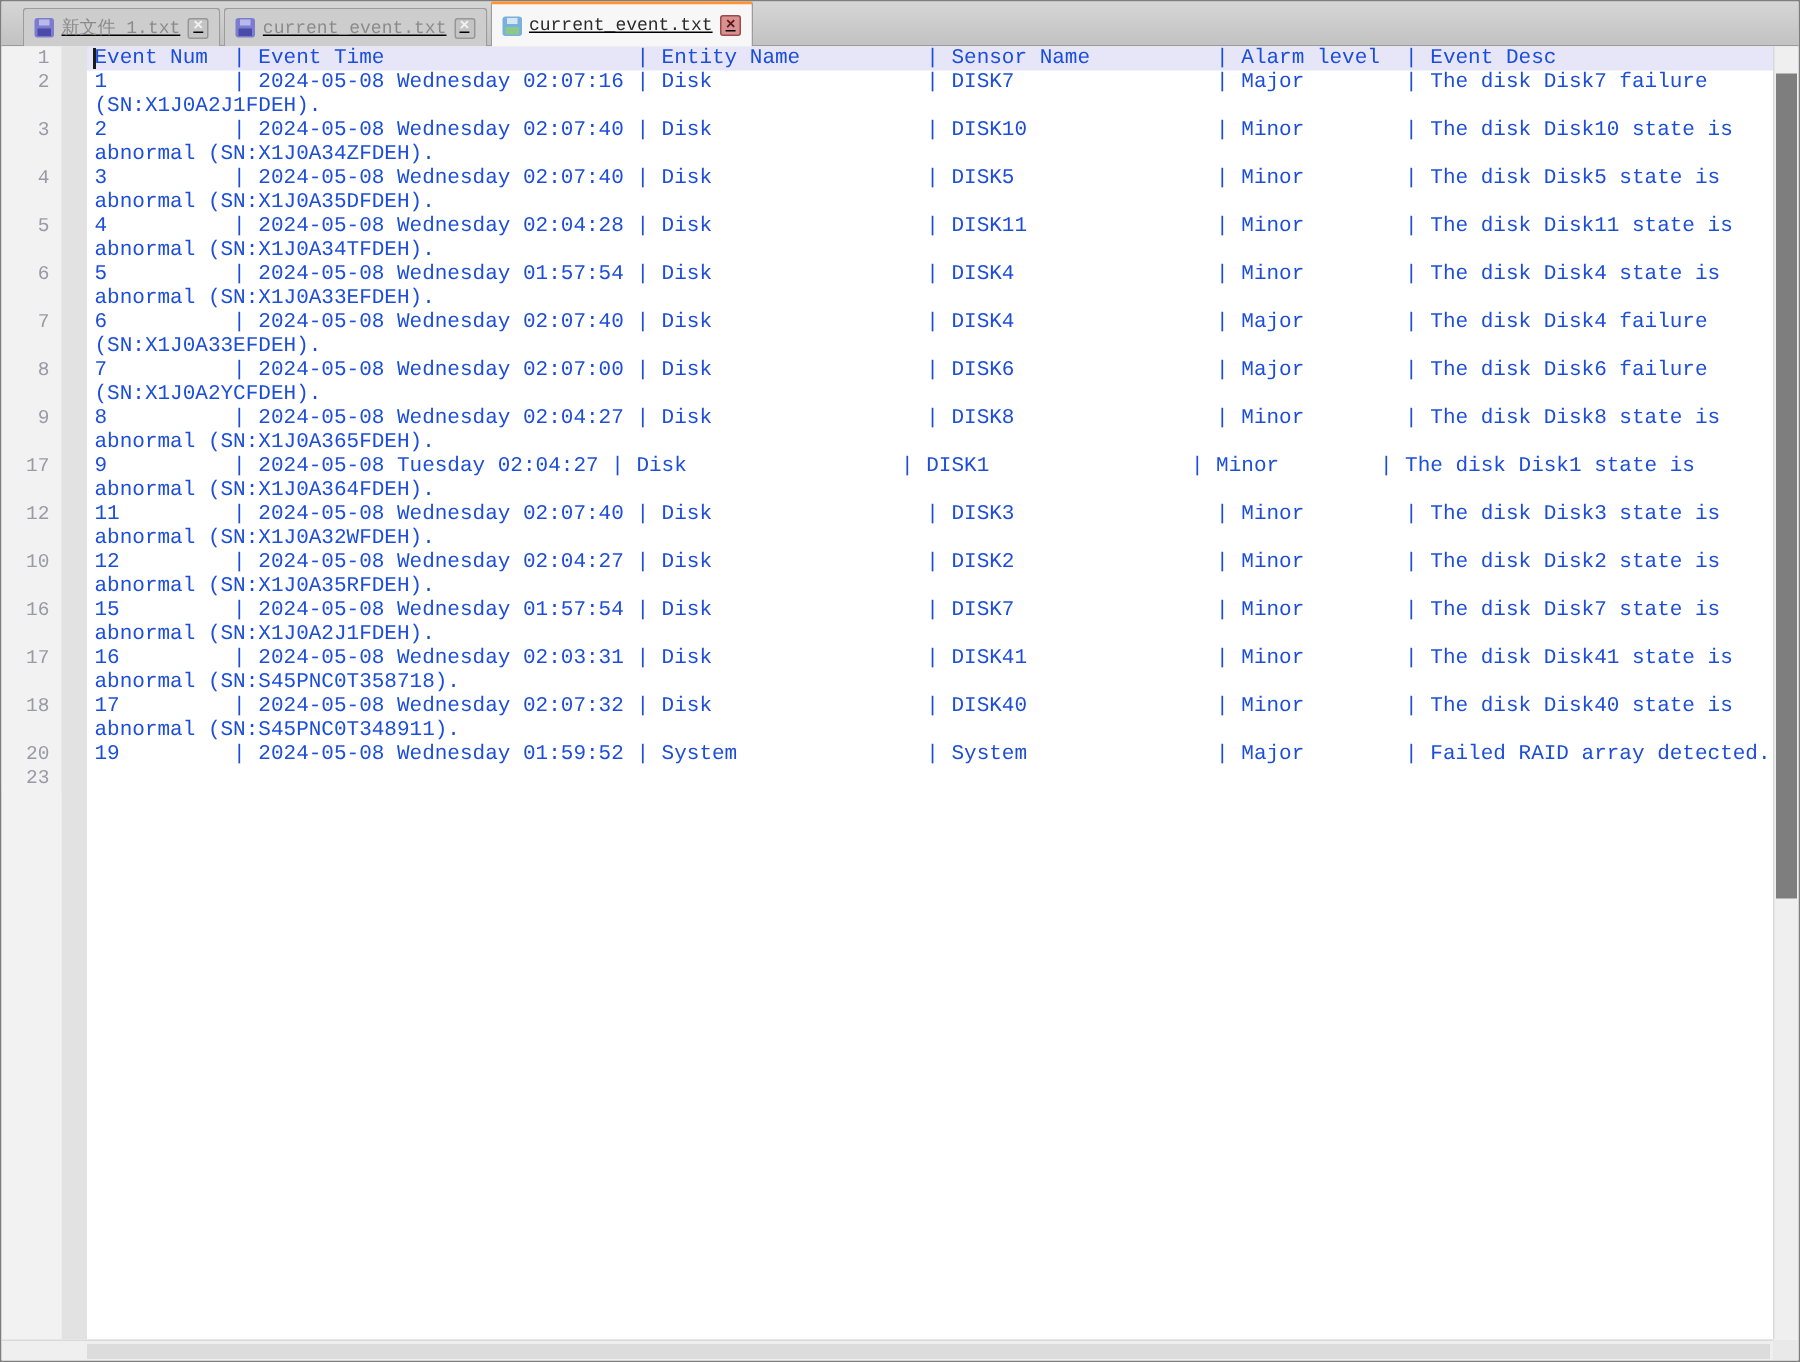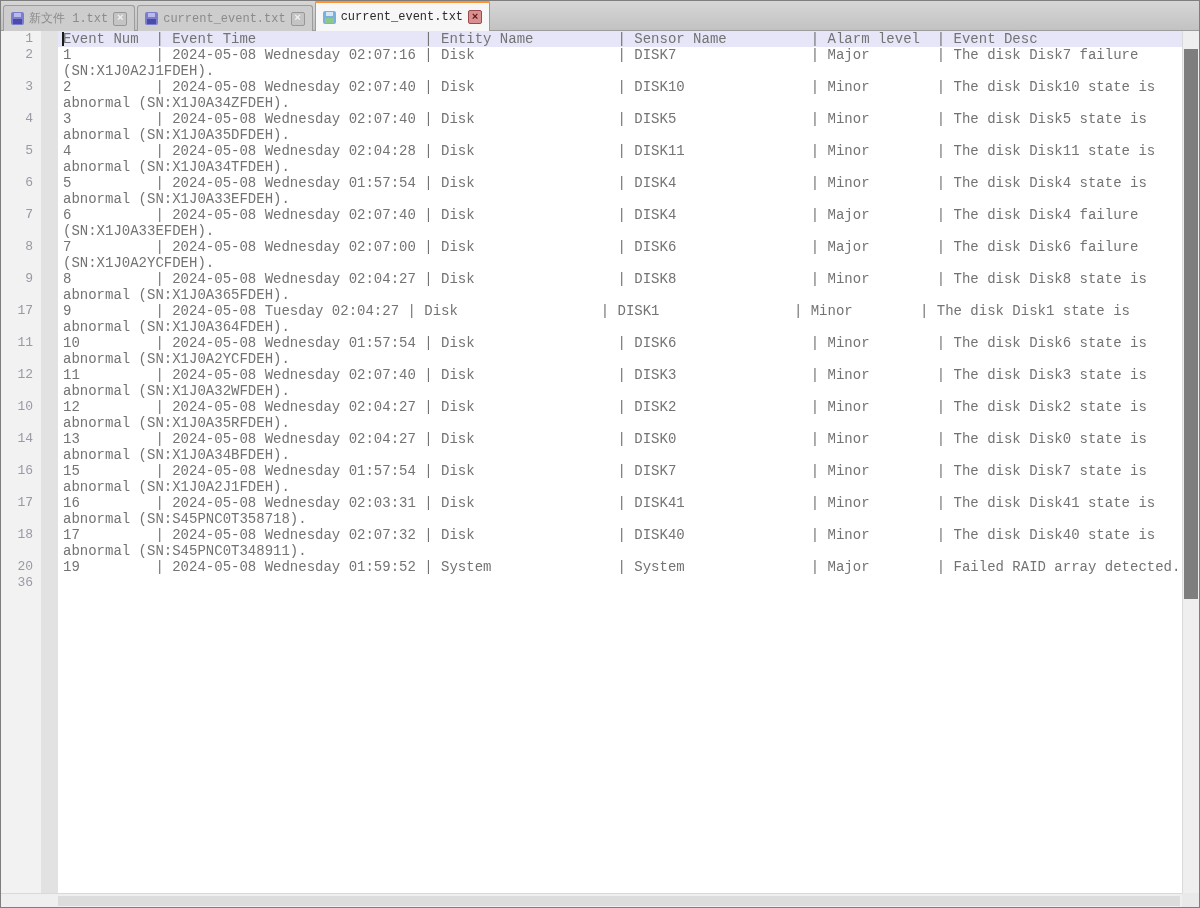--- a/index.html
+++ b/index.html
@@ -7,21 +7,21 @@
     width:1200px;height:908px;box-sizing:border-box;
     border:1px solid #7e7e7e;background:#ffffff;
     display:flex;flex-direction:column;overflow:hidden;
     font-family:"Liberation Mono","DejaVu Sans Mono",monospace;
   }
   
   .tabbar{
     flex:none;height:30px;box-sizing:border-box;
     background:linear-gradient(#d6d6d6,#c2c2c2);
     border-bottom:1px solid #9c9c9c;
-    display:flex;align-items:flex-end;padding-left:2px;position:relative;
+    display:flex;align-items:flex-end;padding-left:14px;position:relative;text-decoration:underline;
   }
   .tab{
     box-sizing:border-box;display:flex;align-items:center;gap:5px;
     height:26px;padding:0 7px;margin-right:2px;position:relative;top:1px;
     background:#cdcdcd;border:1px solid #9c9c9c;border-bottom:none;
     border-radius:3px 3px 0 0;color:#8b8b8b;font-size:12px;white-space:nowrap;
     cursor:default;
   }
   .tab.active{
     height:31px;background:#f7f7f7;color:#2b2b2b;z-index:2;
@@ -45,21 +45,21 @@
   .editor{flex:1;position:relative;background:#ffffff;overflow:hidden;}
   .stripA{position:absolute;left:0;top:0;bottom:14px;width:40px;background:#f2f2f2;}
   .stripB{position:absolute;left:40px;top:0;bottom:14px;width:17px;background:#e2e2e2;}
   .lines{position:relative;z-index:1;}
   .line{display:flex;line-height:16px;}
   .ln{
     flex:none;width:40px;box-sizing:border-box;background:#f2f2f2;
     color:#9a9aa6;font-size:13px;text-align:right;padding-right:8px;
   }
   .fold{flex:none;width:17px;background:#e2e2e2;}
-  .txt{flex:1;padding-left:5px;font-size:14px;color:#737373;position:relative;}
+  .txt{flex:1;padding-left:5px;font-size:14px;color:#1d4ed8;position:relative;}
   .line.cur .txt{background:#e6e6f8;}
   .t{width:133ch;white-space:pre-wrap;}
   .caret{position:absolute;left:4px;top:1px;width:2px;height:14px;background:#1a1a1a;}
   
   .vscroll{
     position:absolute;right:0;top:0;bottom:14px;width:17px;z-index:3;
     background:#efefef;border-left:1px solid #d9d9d9;box-sizing:border-box;
   }
   .vthumb{position:absolute;left:1px;right:1px;top:18px;height:550px;background:#7e7e7e;}
   .hscroll{
@@ -159,48 +159,34 @@
           </div>
         </div>
         <div class="line">
           <span class="ln">17</span>
           <span class="fold"></span>
           <div class="txt">
             <div class="t">9          | 2024-05-08 Tuesday 02:04:27 | Disk                 | DISK1                | Minor        | The disk Disk1 state is abnormal (SN:X1J0A364FDEH).</div>
           </div>
         </div>
         <div class="line">
-          <span class="ln">11</span>
-          <span class="fold"></span>
-          <div class="txt">
-            <div class="t">10         | 2024-05-08 Wednesday 01:57:54 | Disk                 | DISK6                | Minor        | The disk Disk6 state is abnormal (SN:X1J0A2YCFDEH).</div>
-          </div>
-        </div>
-        <div class="line">
           <span class="ln">12</span>
           <span class="fold"></span>
           <div class="txt">
             <div class="t">11         | 2024-05-08 Wednesday 02:07:40 | Disk                 | DISK3                | Minor        | The disk Disk3 state is abnormal (SN:X1J0A32WFDEH).</div>
           </div>
         </div>
         <div class="line">
           <span class="ln">10</span>
           <span class="fold"></span>
           <div class="txt">
             <div class="t">12         | 2024-05-08 Wednesday 02:04:27 | Disk                 | DISK2                | Minor        | The disk Disk2 state is abnormal (SN:X1J0A35RFDEH).</div>
           </div>
         </div>
         <div class="line">
-          <span class="ln">14</span>
-          <span class="fold"></span>
-          <div class="txt">
-            <div class="t">13         | 2024-05-08 Wednesday 02:04:27 | Disk                 | DISK0                | Minor        | The disk Disk0 state is abnormal (SN:X1J0A34BFDEH).</div>
-          </div>
-        </div>
-        <div class="line">
           <span class="ln">16</span>
           <span class="fold"></span>
           <div class="txt">
             <div class="t">15         | 2024-05-08 Wednesday 01:57:54 | Disk                 | DISK7                | Minor        | The disk Disk7 state is abnormal (SN:X1J0A2J1FDEH).</div>
           </div>
         </div>
         <div class="line">
           <span class="ln">17</span>
           <span class="fold"></span>
           <div class="txt">
@@ -215,21 +201,21 @@
           </div>
         </div>
         <div class="line">
           <span class="ln">20</span>
           <span class="fold"></span>
           <div class="txt">
             <div class="t">19         | 2024-05-08 Wednesday 01:59:52 | System               | System               | Major        | Failed RAID array detected.</div>
           </div>
         </div>
         <div class="line">
-          <span class="ln">36</span>
+          <span class="ln">23</span>
           <span class="fold"></span>
           <div class="txt">
             <div class="t"></div>
           </div>
         </div>
       </div>
     <div class="vscroll">
       <div class="vthumb"></div>
     </div>
     <div class="hscroll">

